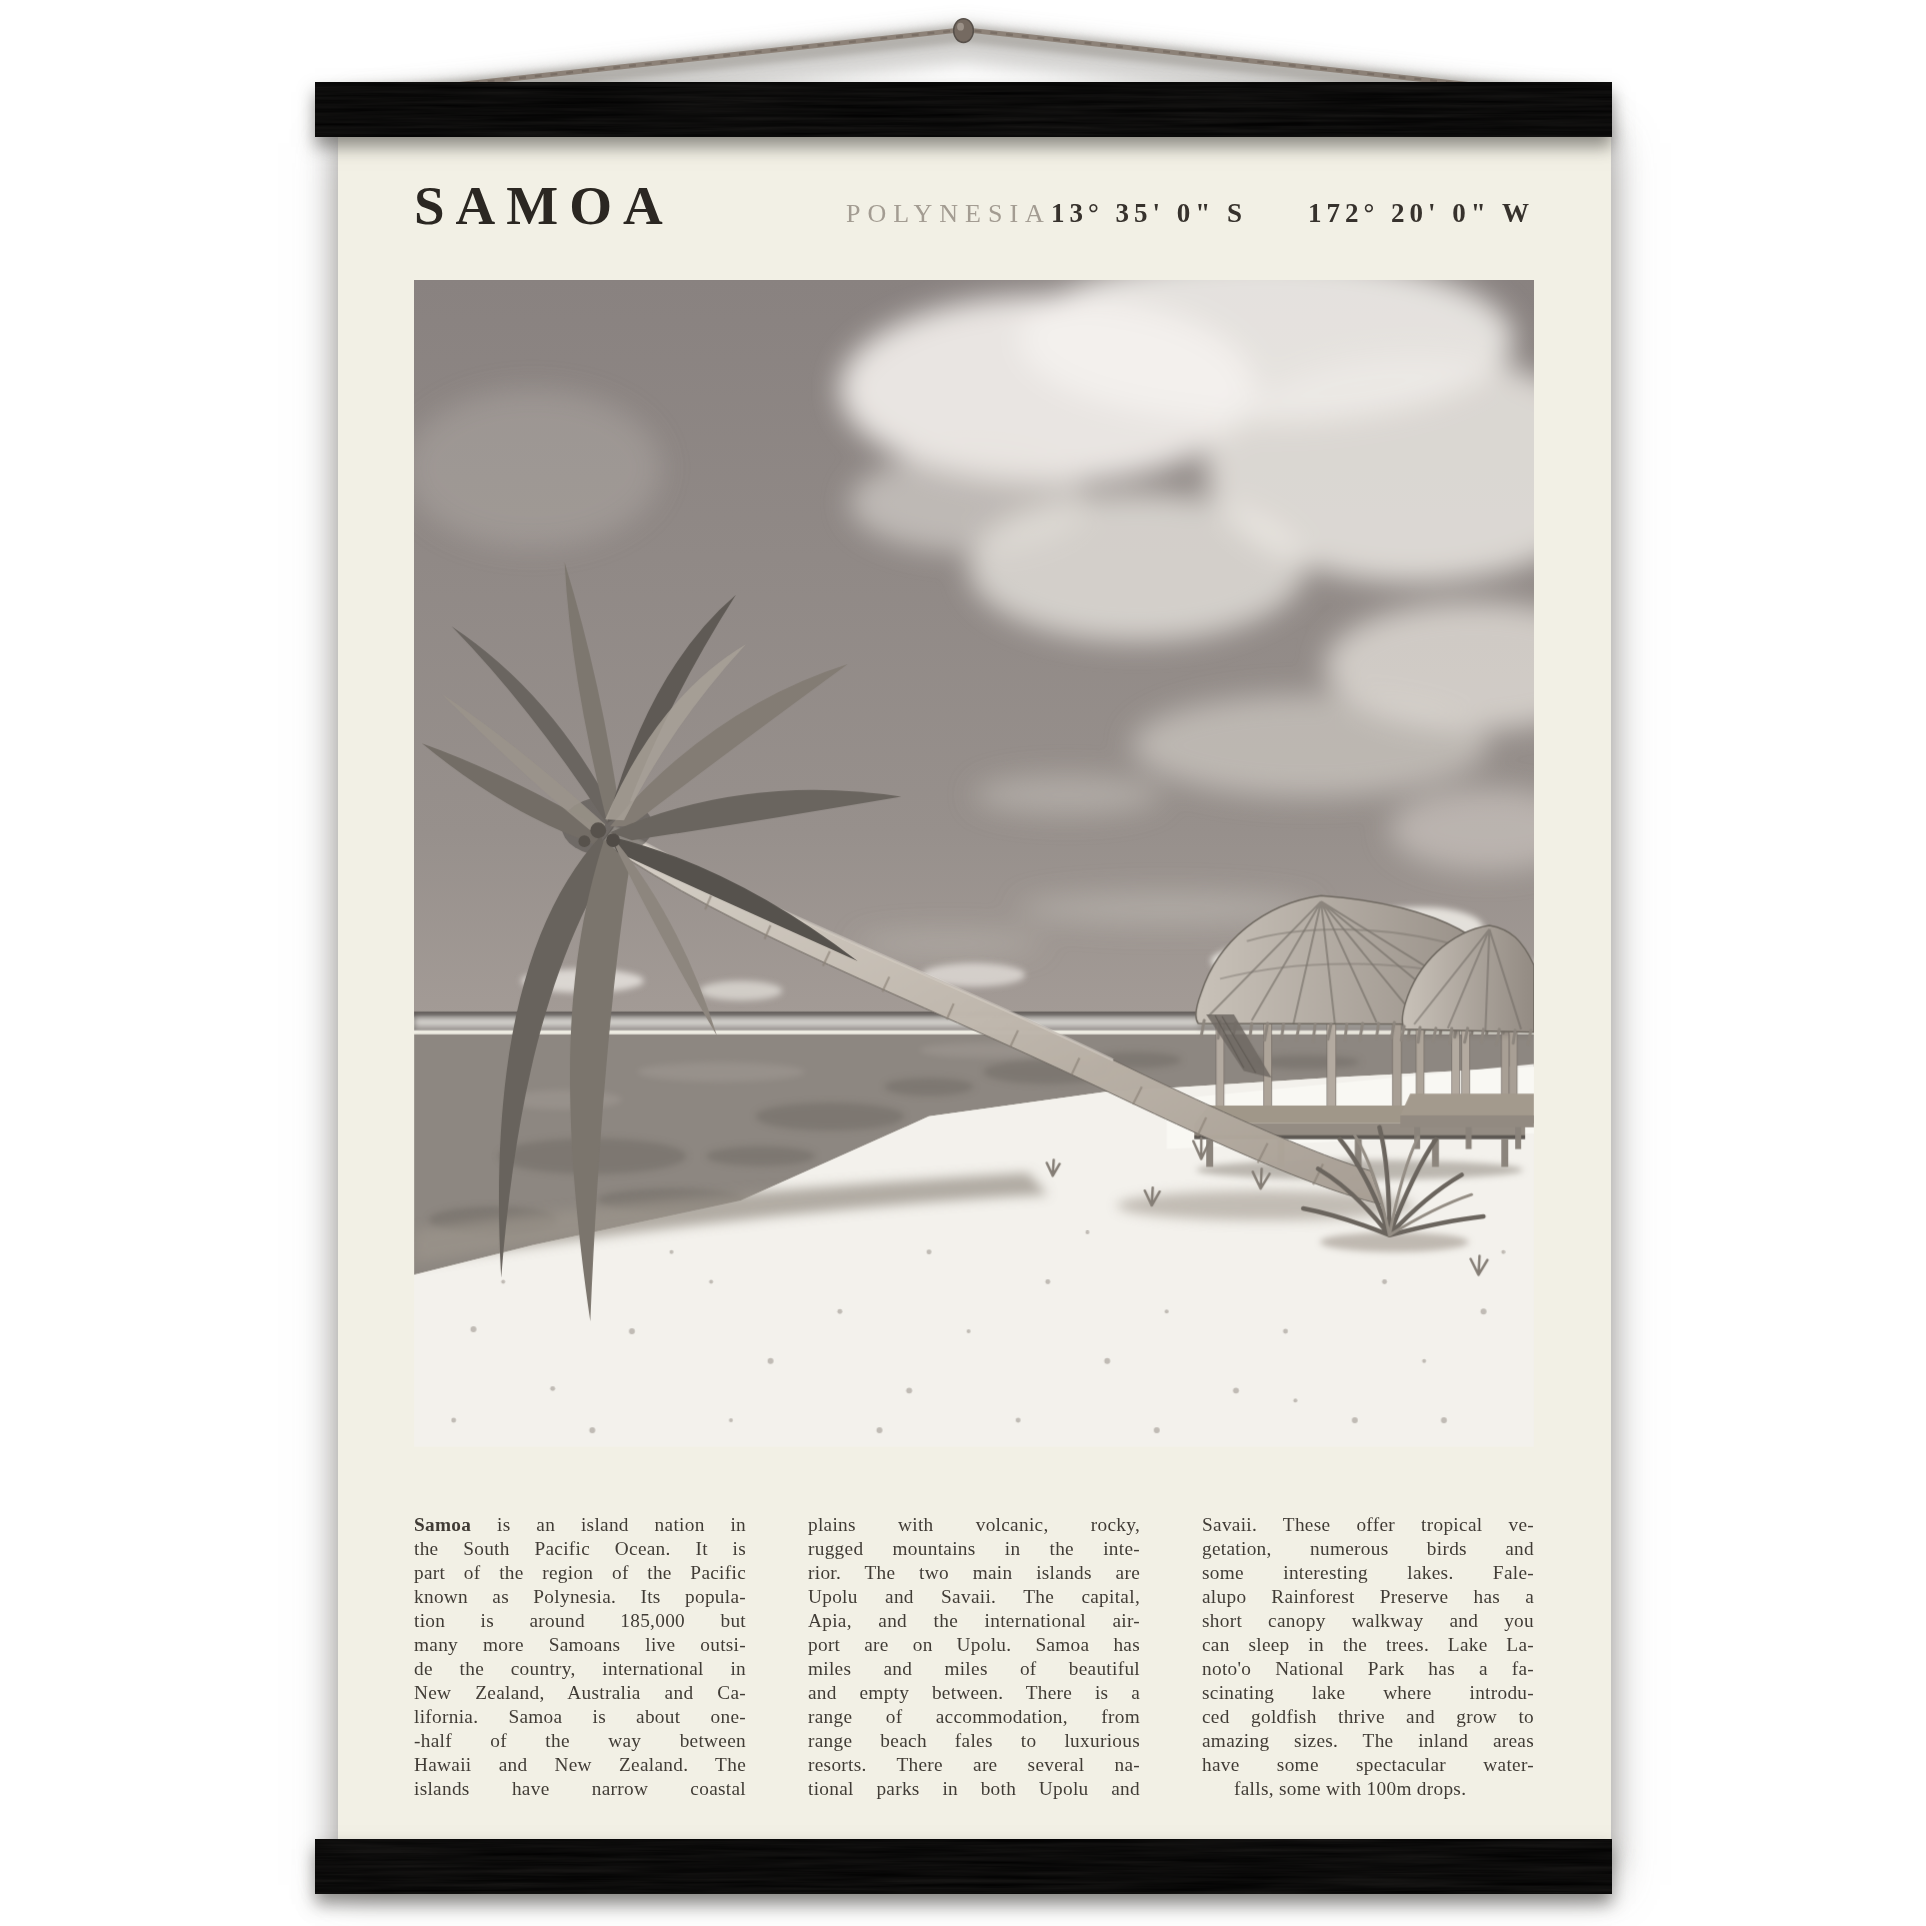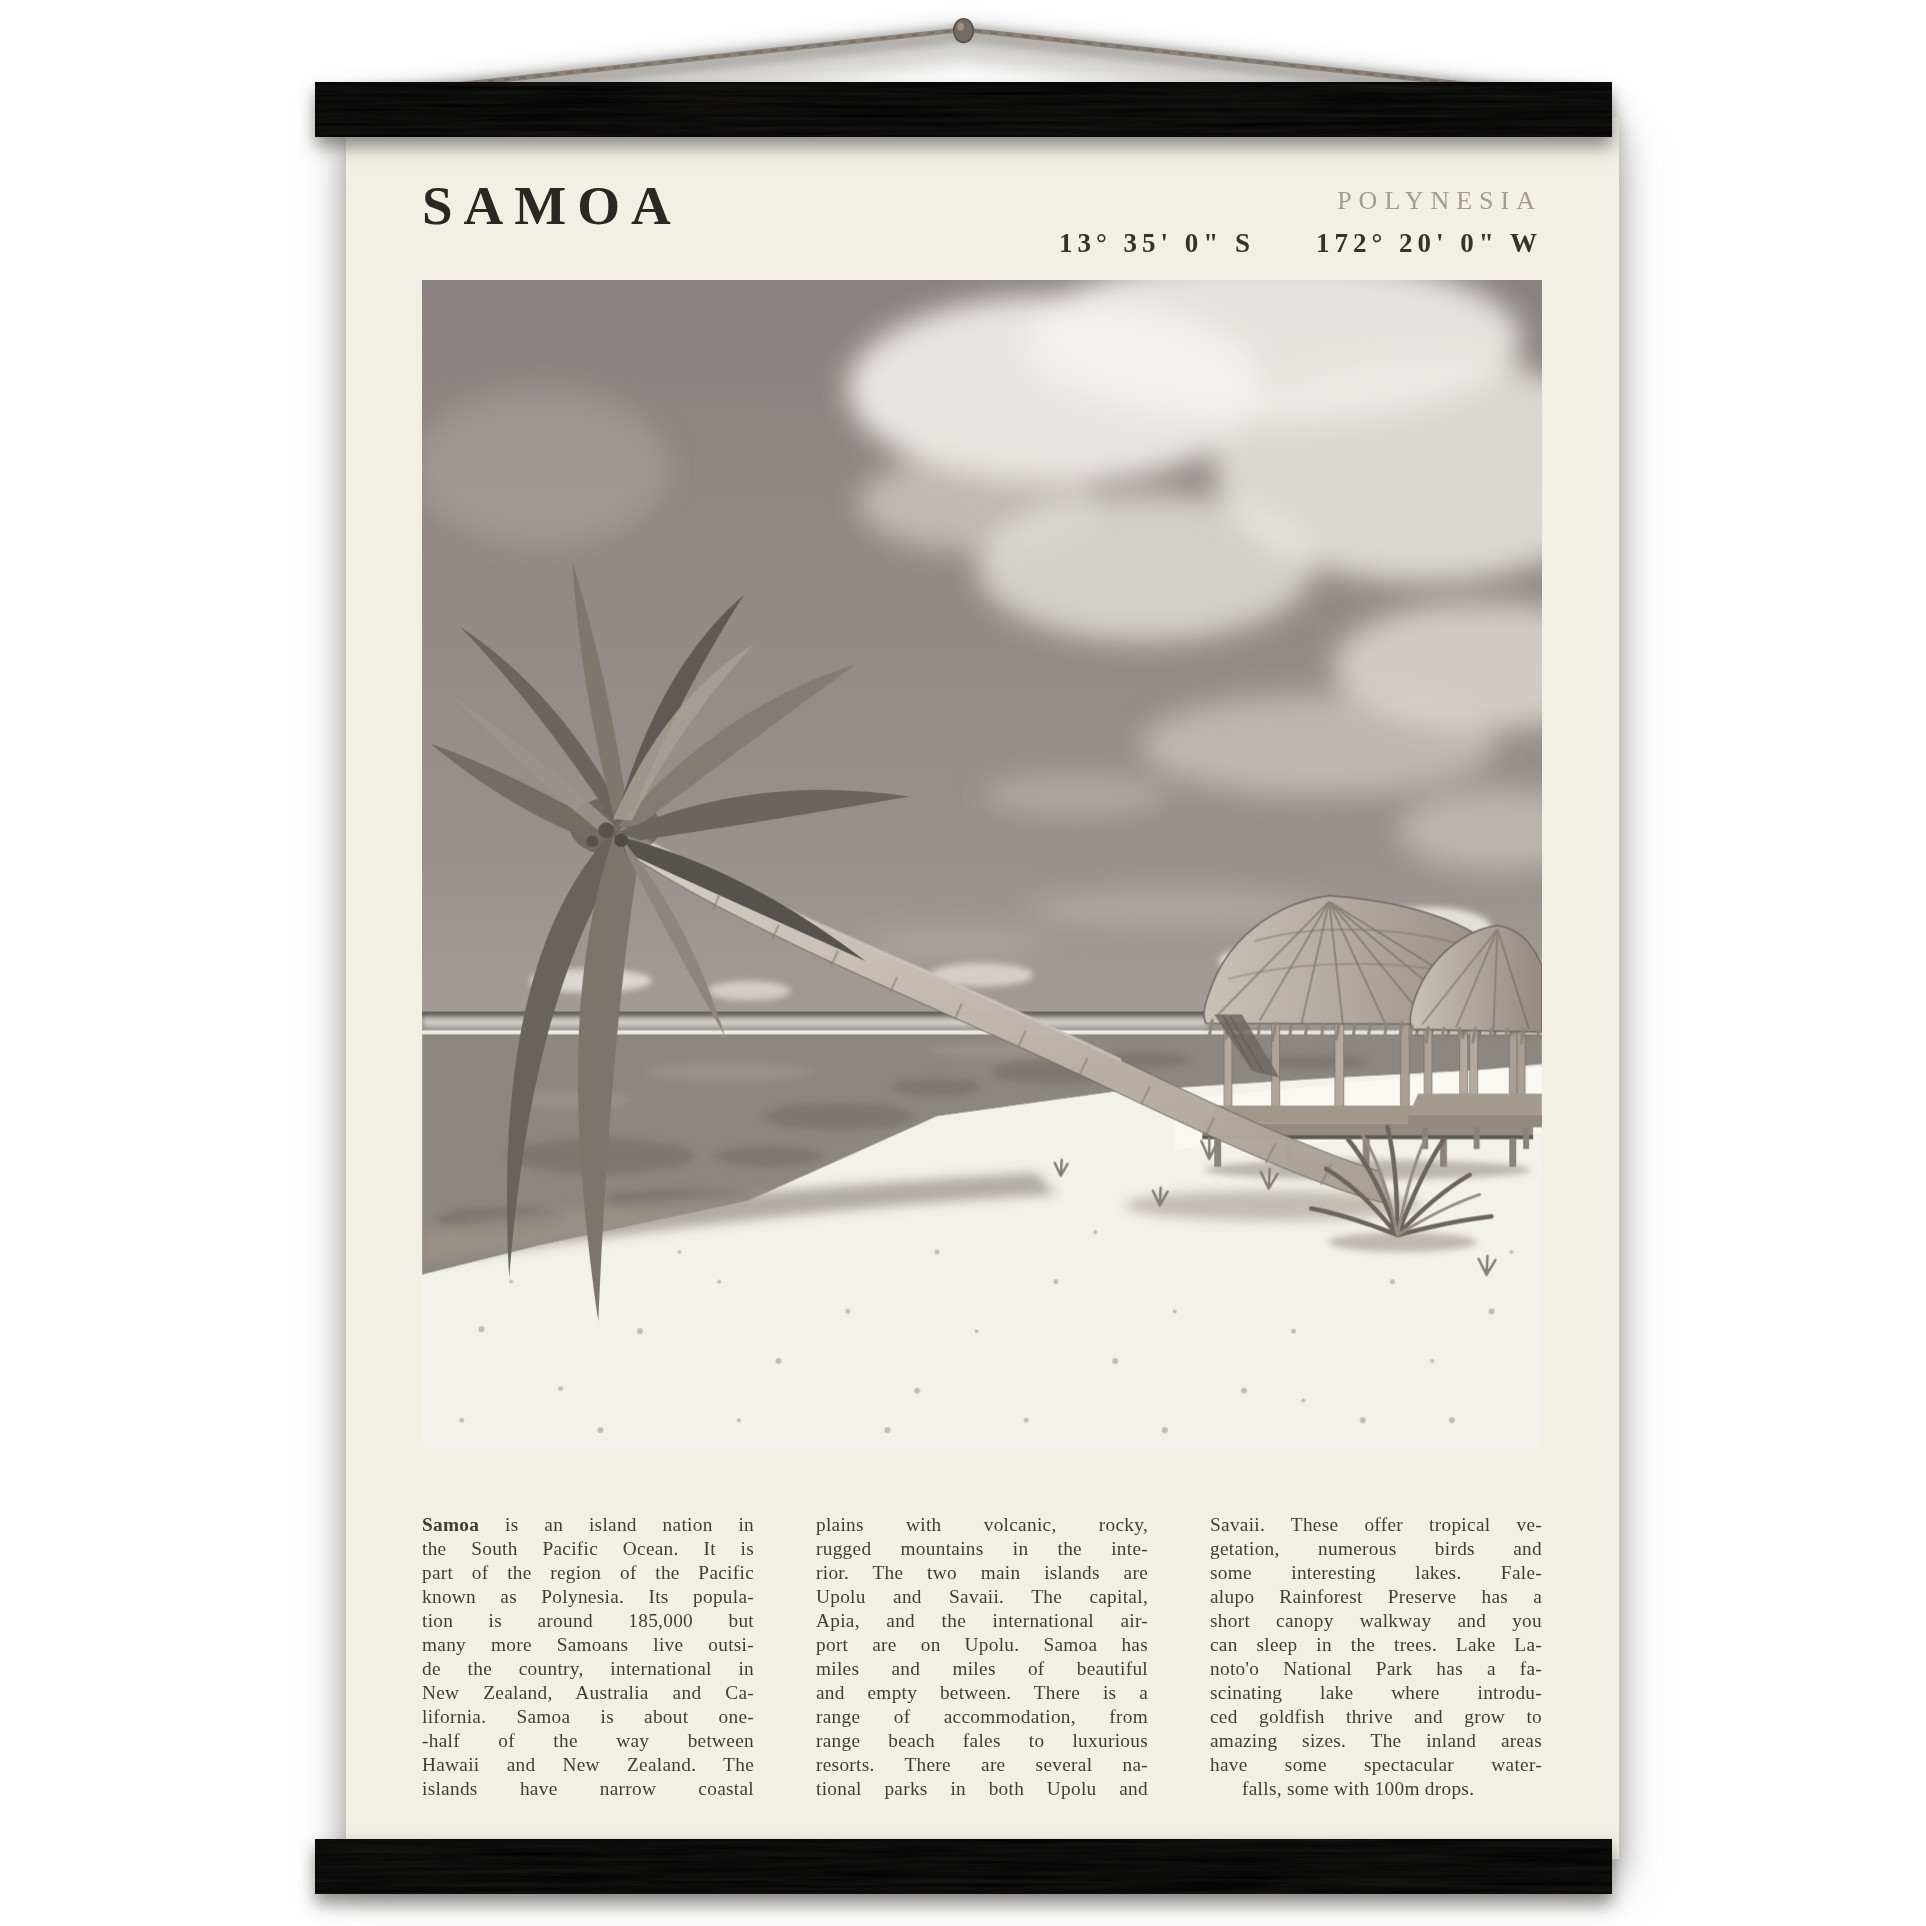--- a/index.html
+++ b/index.html
@@ -4,37 +4,37 @@
 <style>
   html,body{margin:0;padding:0;background:#ffffff;}
   body{width:1927px;height:1927px;position:relative;overflow:hidden;
        font-family:"Liberation Serif","DejaVu Serif",serif;}
   .stage{position:absolute;inset:0;}
 
   
   .hang{position:absolute;left:0;top:0;width:1927px;height:158px;}
 
   
-  .paper{position:absolute;left:346px;top:117px;width:1273px;height:1742px;
+  .paper{position:absolute;left:338px;top:117px;width:1273px;height:1742px;
          background:#f2f0e5;
          box-shadow:0 0 26px rgba(120,117,112,.45), 0 26px 40px rgba(115,112,108,.5);}
 
   
   .bar{position:absolute;left:315px;width:1297px;height:55px;background:#141312;
        box-shadow:0 10px 16px rgba(60,58,55,.55);}
   .bar svg{position:absolute;inset:0;width:100%;height:100%;}
   .bar-top{top:82px;}
   .bar-bottom{top:1839px;}
 
   
   .head{position:absolute;left:76px;width:1120px;top:59px;display:flex;
         justify-content:space-between;align-items:flex-start;}
   .title{margin:0;font-size:55px;font-weight:700;letter-spacing:11px;
          color:#2b2722;line-height:1.1;}
-  .head-right{display:flex;flex-direction:column;align-items:flex-end;padding-top:10px;}
+  .head-right{display:flex;flex-direction:row;align-items:flex-end;padding-top:10px;}
   .region{font-size:26px;letter-spacing:7px;color:#a39c92;}
   .coords{margin-top:12px;display:flex;gap:61px;font-size:27px;font-weight:700;
           letter-spacing:5px;color:#37322d;}
 
   
   .photo{position:absolute;left:76px;top:163px;width:1120px;height:1167px;overflow:hidden;}
   .photo svg{display:block;width:100%;height:100%;}
 
   
   .cols{position:absolute;left:76px;top:1396px;width:1120px;display:flex;gap:62px;}

